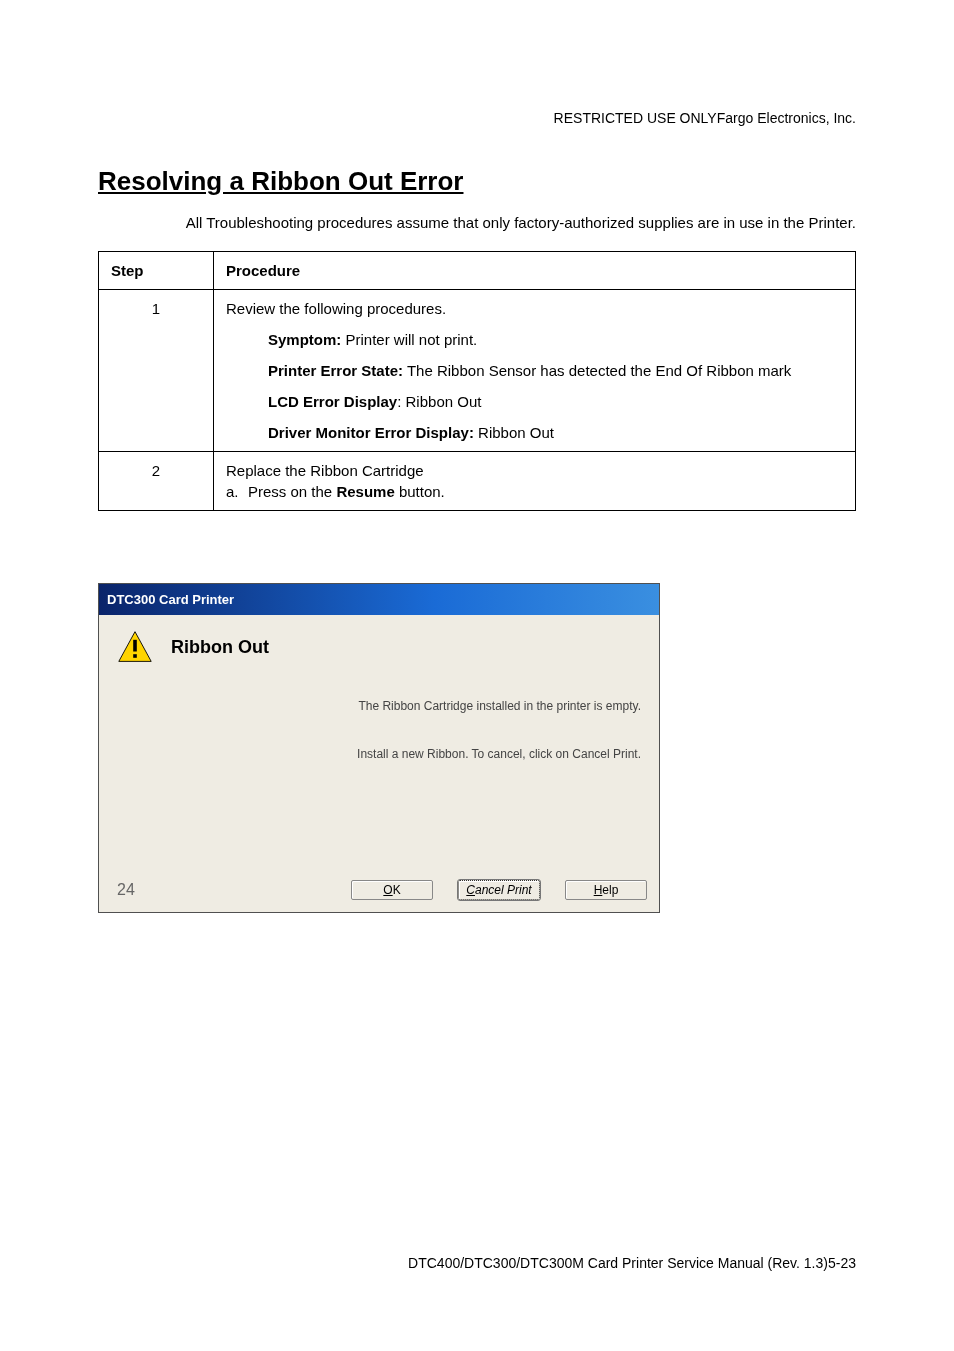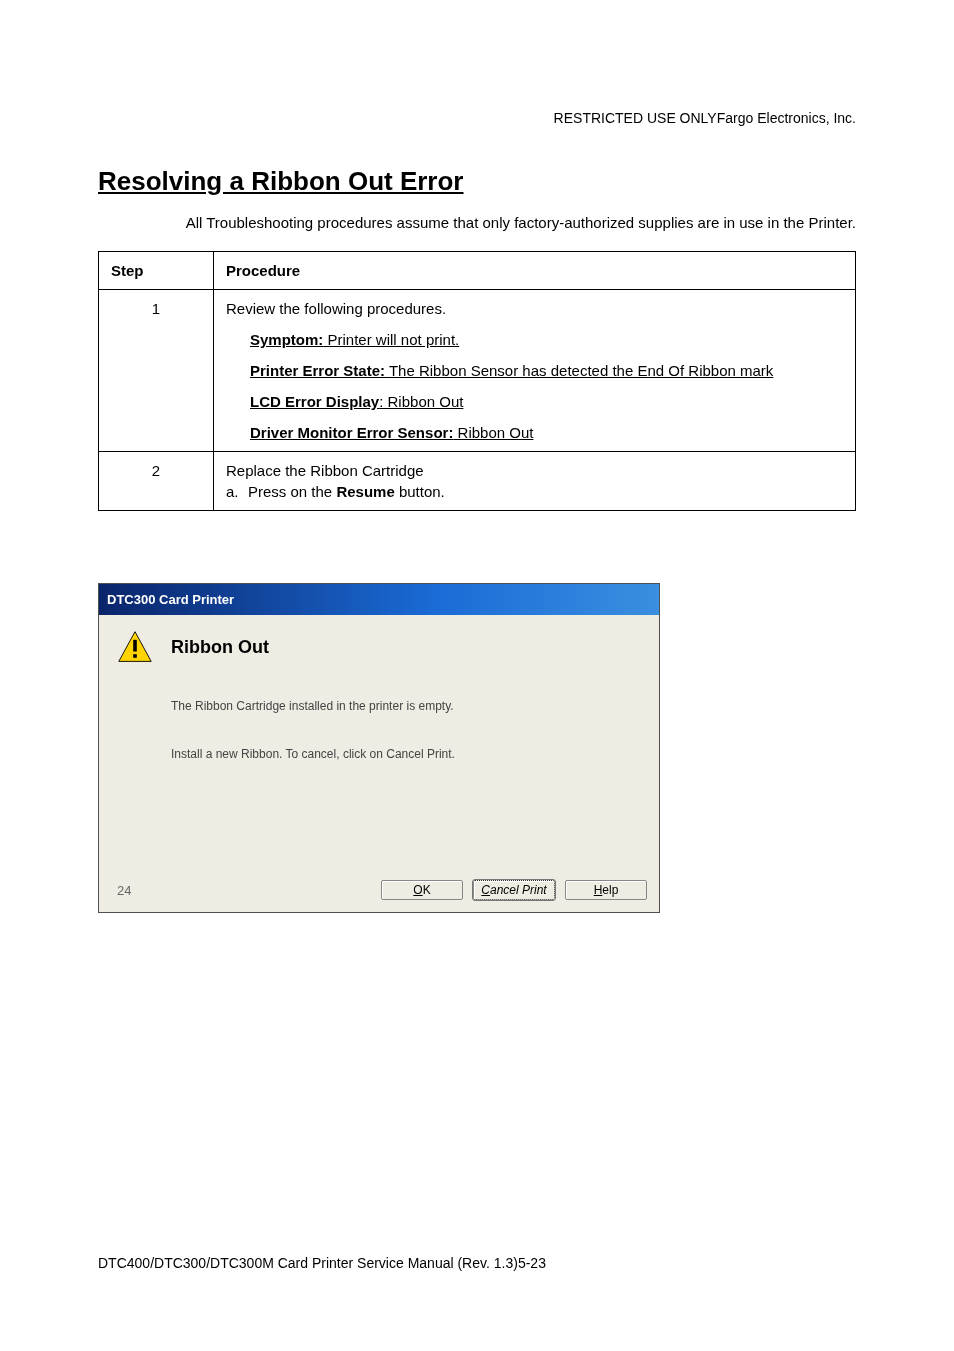--- a/index.html
+++ b/index.html
@@ -50,22 +50,21 @@
   }
   table.procedure td.step-col {
     width: 90px;
     text-align: center;
     vertical-align: top;
   }
   .proc-block {
     margin: 0 0 14px 0;
   }
   .indent {
-    margin-left: 24px;
-    text-decoration: underline;
+    margin-left: 42px;
   }
   .list-letter {
     display: flex;
     margin-top: 4px;
   }
   .list-letter .letter {
     width: 22px;
   }
   
   .dialog {
@@ -105,35 +104,36 @@
   .dlg-heading {
     font-size: 18px;
     font-weight: bold;
     color: #000;
   }
   .dlg-line {
     margin-left: 54px;
     margin-bottom: 34px;
     color: #444;
     font-size: 12px;
+    text-align: right;
   }
   .dlg-footer {
     display: flex;
     justify-content: space-between;
     align-items: center;
     padding: 0 12px 12px 12px;
   }
   .dlg-count {
-    font-size: 13px;
+    font-size: 16px;
     color: #666;
     padding-left: 6px;
   }
   .dlg-buttons {
     display: flex;
-    gap: 10px;
+    gap: 25px;
   }
   .dlg-btn {
     background: #efece3;
     border: 1px solid #888;
     border-radius: 2px;
     font-size: 12px;
     padding: 2px 0;
     width: 80px;
     text-align: center;
     box-shadow: 1px 1px 0 #fff inset;
@@ -144,23 +144,23 @@
     outline: 1px solid #777;
     font-style: italic;
   }
   .mnemonic {
     text-decoration: underline;
   }
   .page-footer {
     position: absolute;
     bottom: 80px;
     left: 98px;
-    right: 84px;
-    display: flex;
-    justify-content: flex-start;
+    right: 98px;
+    display: flex;
+    justify-content: flex-end;
     font-size: 14px;
   }
 </style>
 </head>
 <body>
 
 <div class="page">
 
   <div class="header-row">
     <div>RESTRICTED USE ONLY</div>
@@ -184,21 +184,21 @@
         <div class="proc-block indent">
           <strong>Symptom:</strong><span> Printer will not print.</span>
         </div>
         <div class="proc-block indent">
           <strong>Printer Error State:</strong><span> The Ribbon Sensor has detected the End Of Ribbon mark</span>
         </div>
         <div class="proc-block indent">
           <strong>LCD Error Display</strong><span>: Ribbon Out</span>
         </div>
         <div class="proc-block indent" style="margin-bottom:0;">
-          <strong>Driver Monitor Error Sensor:</strong><span> Ribbon Out</span>
+          <strong>Driver Monitor Error Display:</strong><span> Ribbon Out</span>
         </div>
       </td>
     </tr>
     <tr>
       <td class="step-col">2</td>
       <td>
         <div>Replace the Ribbon Cartridge</div>
         <div class="list-letter">
           <div class="letter">a.</div>
           <div>

